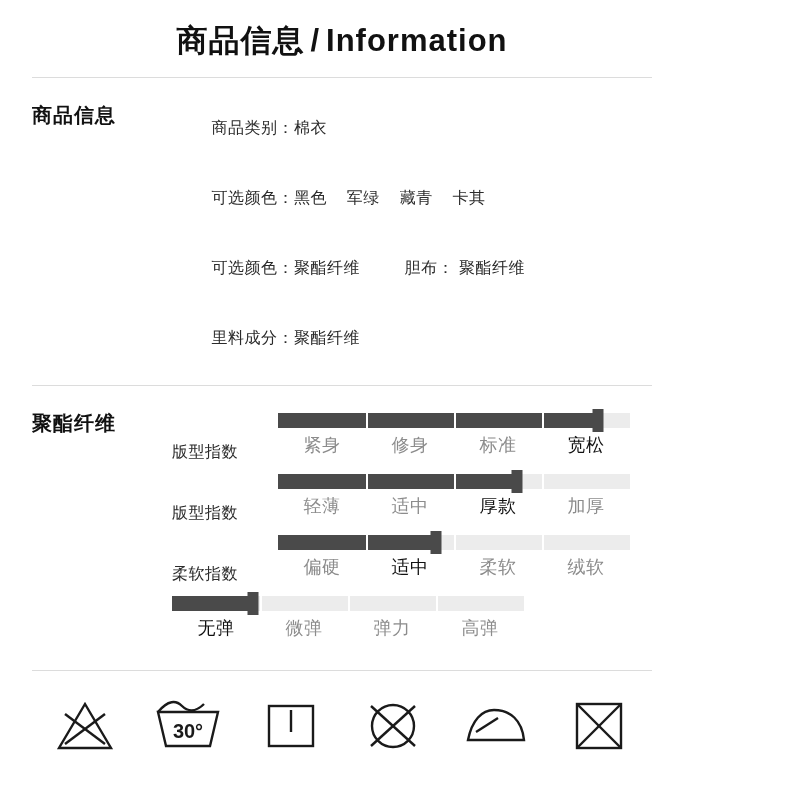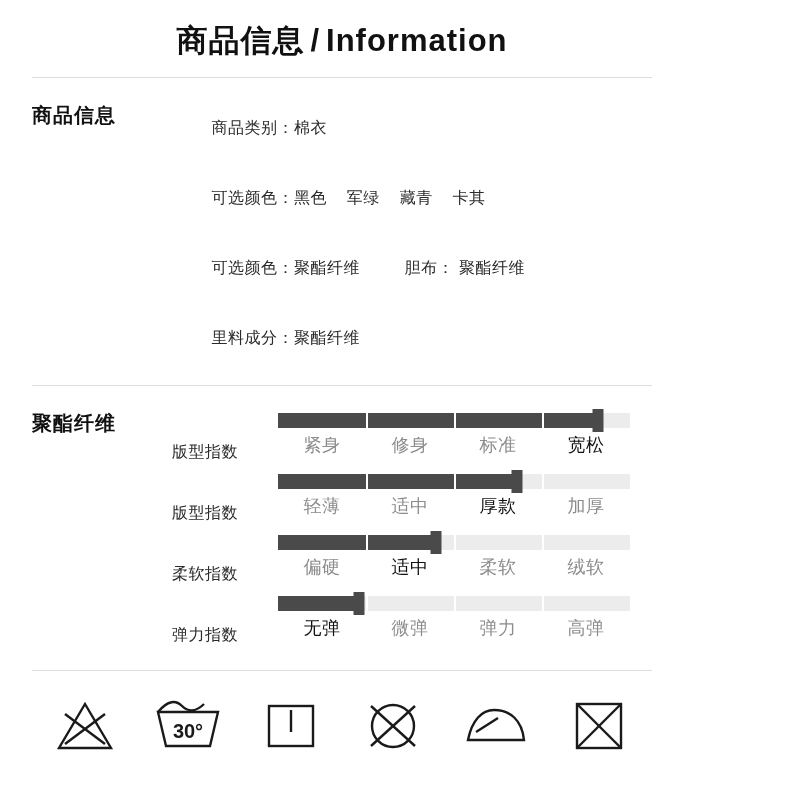--- a/index.html
+++ b/index.html
@@ -256,21 +256,20 @@
           <div class="idx-labels">
             <span>偏硬</span>
             <span class="active">适中</span>
             <span>柔软</span>
             <span>绒软</span>
           </div>
         </div>
       </div>
 
       <div class="idx-row">
-        <div class="idx-name">弹力指数</div>
         <div class="idx-right">
           <div class="bar">
             <div class="bar-fill" style="width:23%"></div>
             <div class="bar-ticks">
               <div class="bar-tick" style="left:25%"></div>
               <div class="bar-tick" style="left:50%"></div>
               <div class="bar-tick" style="left:75%"></div>
             </div>
             <div class="bar-knob" style="left:23%"></div>
           </div>

